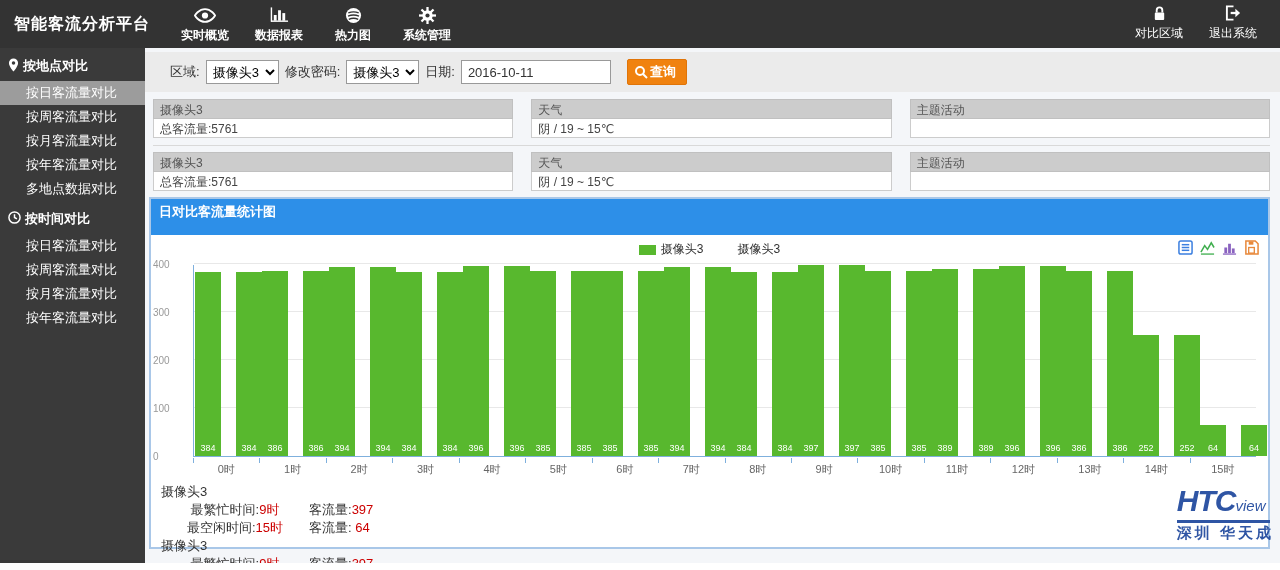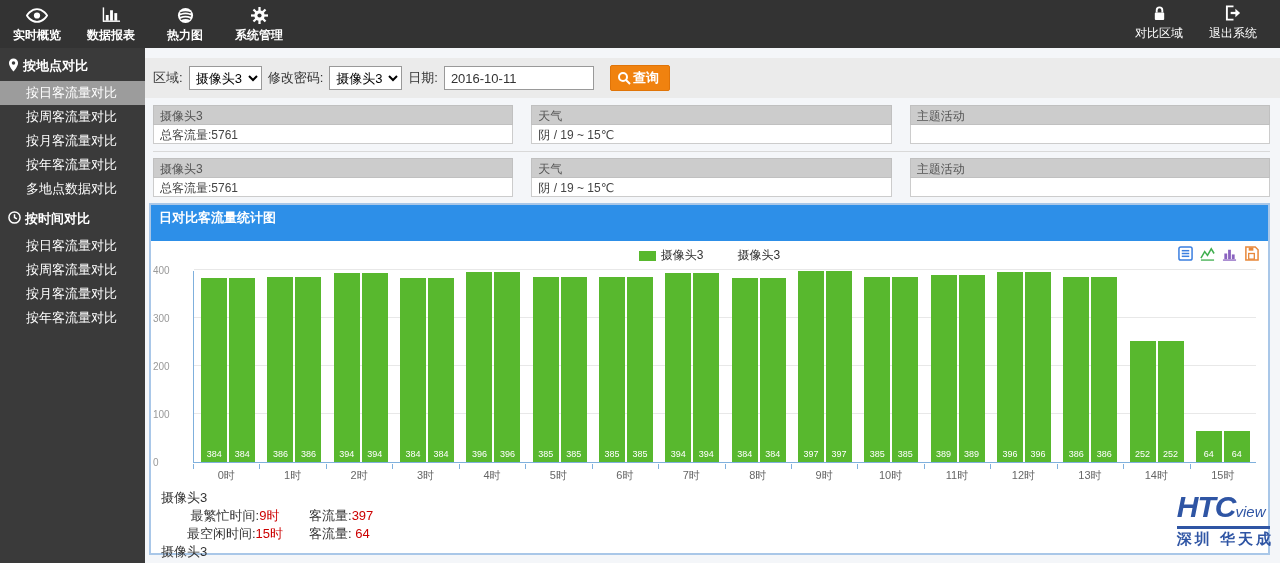--- a/index.html
+++ b/index.html
@@ -20,22 +20,22 @@
   .topnav-right { margin-left:auto; display:flex; padding-right:10px; }
   
   .sidebar { position:absolute; left:0; top:48px; width:145px; height:515px; background:#3a3a3a; }
   .side-sec-title { color:#fff; font-weight:bold; font-size:13px; padding:9px 8px 6px 8px;
                     display:flex; align-items:center; gap:4px; }
   .side-item { color:#fff; font-size:13px; padding:5px 0 5px 26px; cursor:pointer; line-height:14px; }
   .side-item.selected { background:#9c9c9c; }
   
   .main { position:absolute; left:145px; top:48px; width:1135px; height:515px; background:#f4f6f9; }
   
-  .filterbar { margin-top:10px; height:40px; background:#ebebeb; display:flex; align-items:center;
-               padding-left:8px; gap:6px; }
+  .filterbar { margin-top:4px; height:40px; background:#ebebeb; display:flex; align-items:center;
+               padding-left:25px; gap:6px; }
   .flabel { font-size:13px; color:#333; }
   .fselect { height:24px; font-size:13px; border:1px solid #999; background:#fff; padding:0 2px; }
   .fdate { height:24px; width:150px; font-size:13px; border:1px solid #999; padding:0 6px; color:#333; }
   .fbtn { height:26px; background:#f0820f; color:#fff; border:1px solid #e07408; font-size:13px;
           font-weight:bold; padding:0 10px 0 6px; margin-left:10px; display:flex; align-items:center;
           gap:2px; cursor:pointer; border-radius:2px; }
   
   .inforows { padding:7px 10px 0 8px; }
   .irow { display:flex; gap:18px; }
   .ibox { flex:1; }
@@ -54,21 +54,21 @@
   .swatch { width:17px; height:10px; background:#58b82e; display:inline-block; }
   .toolbox { position:absolute; right:8px; top:4px; display:flex; gap:5px; }
   .tool { width:17px; height:17px; display:flex; align-items:center; justify-content:center; cursor:pointer; }
   
   .plot { position:relative; margin:2px 12px 0 42px; height:212px; }
   .grid { position:absolute; left:0; right:0; top:2px; bottom:18px;
           border-left:1px solid #7fb0dd; border-bottom:1px solid #7fb0dd; }
   .gl { position:absolute; left:0; right:0; height:1px; background:#e8e8e8; }
   .ylab { position:absolute; width:34px; text-align:left; left:-40px; font-size:10px; color:#999; }
   .bars { position:absolute; left:1px; right:0; bottom:0; top:0; display:flex; align-items:flex-end; }
-  .bgroup { flex:1; display:flex; justify-content:center; align-items:flex-end; gap:2px; }
+  .bgroup { flex:1; display:flex; align-items:flex-end; gap:15px; }
   .bar { width:26px; background:#58b82e; position:relative; }
   .bar .bval { position:absolute; bottom:3px; left:-4px; right:-4px; text-align:center;
                font-size:9px; color:#fff; }
   .xlabels { position:absolute; left:0; right:0; bottom:0; height:16px; display:flex; }
   .xlab { flex:1; text-align:center; font-size:11px; color:#666; position:relative; padding-top:3px; }
   .xlab::before { content:""; position:absolute; left:0; top:-1px; width:1px; height:5px; background:#7fb0dd; }
   
   .summary { padding:8px 0 0 10px; font-size:13px; color:#333; }
   .sline { line-height:18px; }
   .seg1 { display:inline-block; min-width:148px;text-align:center; }
@@ -78,20 +78,21 @@
   .logo-top { border-bottom:3px solid #2f55a4; display:inline-block; line-height:26px; padding-right:4px; }
   .logo-htc { font-size:30px; font-weight:bold; font-style:italic; color:#2f55a4; letter-spacing:-1px; }
   .logo-view { font-size:15px; font-weight:normal; font-style:italic; color:#2f55a4; }
   .logo-sub { font-size:15px; color:#2f55a4; letter-spacing:3px; font-weight:bold; margin-top:1px; }
   .bottom-strip { position:absolute; left:0; bottom:0; width:1280px; height:7px; background:#ffffff; }
 </style>
 </head>
 <body>
 
 <div class="topbar">
+  <div class="app-title">智能客流分析平台</div>
   <div class="topnav" id="topnav-items">
       <div class="nav-item">
         <span class="nicon">
           <svg width="22" height="15" viewBox="0 0 24 16">
             <path d="M12 1C5 1 1 8 1 8s4 7 11 7 11-7 11-7-4-7-11-7z" fill="none" stroke="#fff" stroke-width="2"></path>
             <circle cx="12" cy="8" r="3.4" fill="#fff"></circle>
           </svg>
         </span>
         <span class="nlabel">实时概览</span>
       </div>

